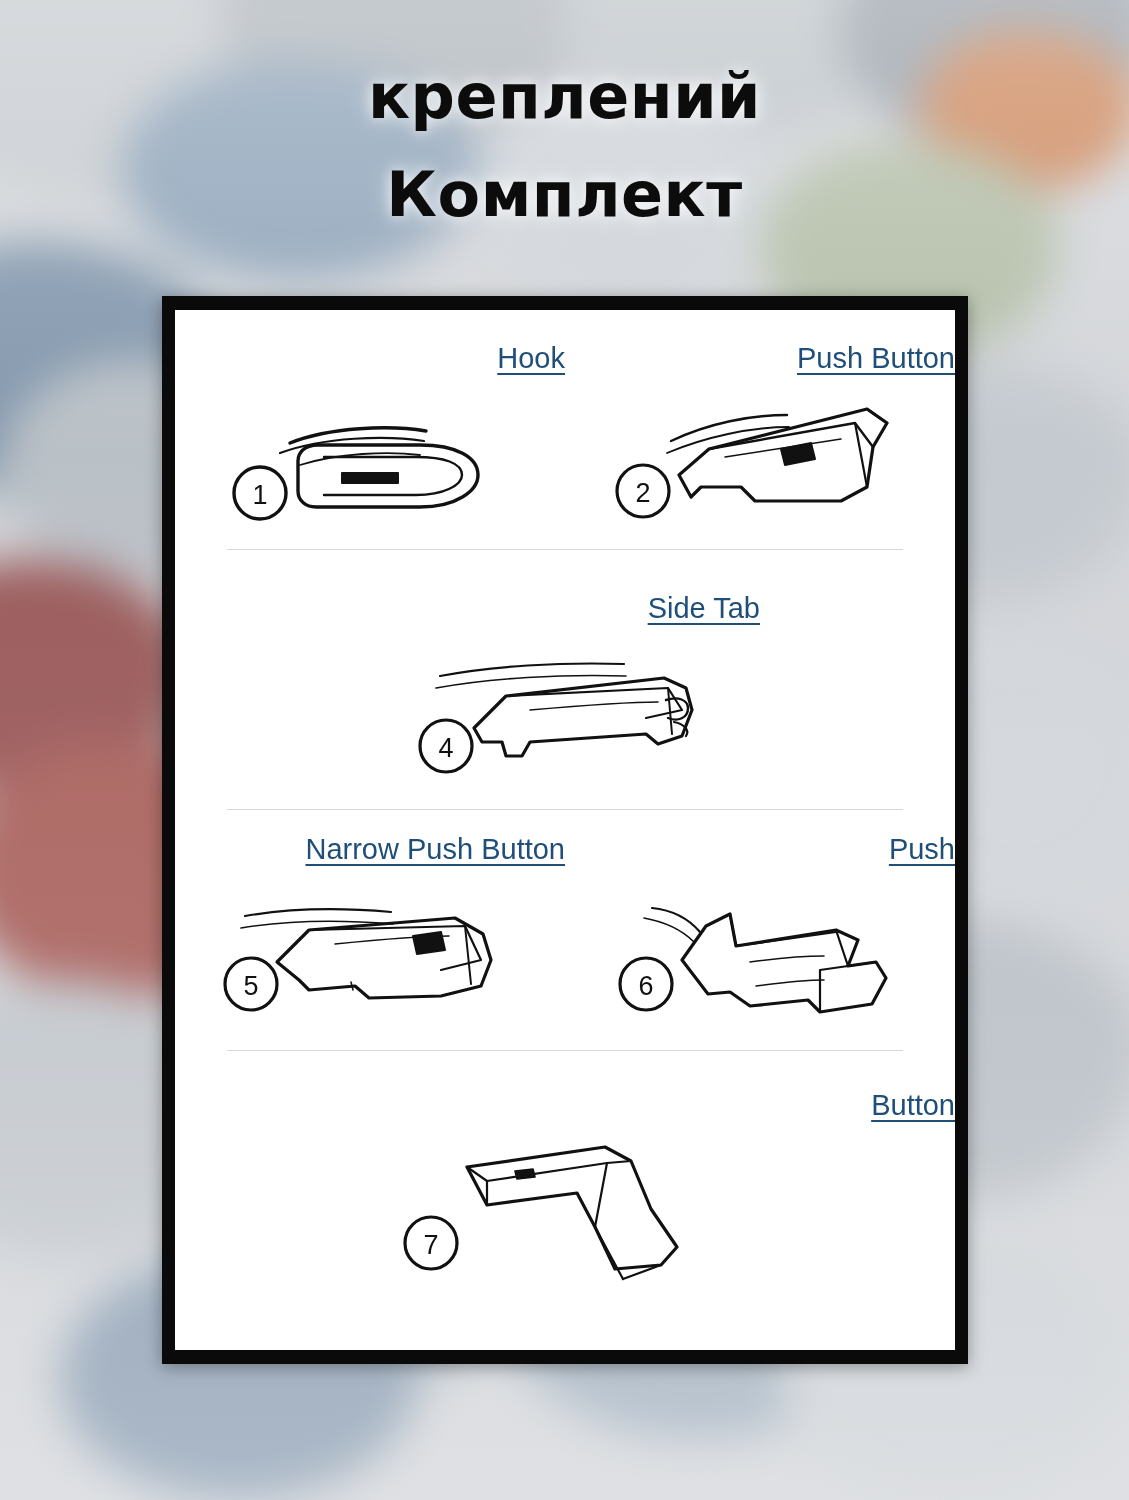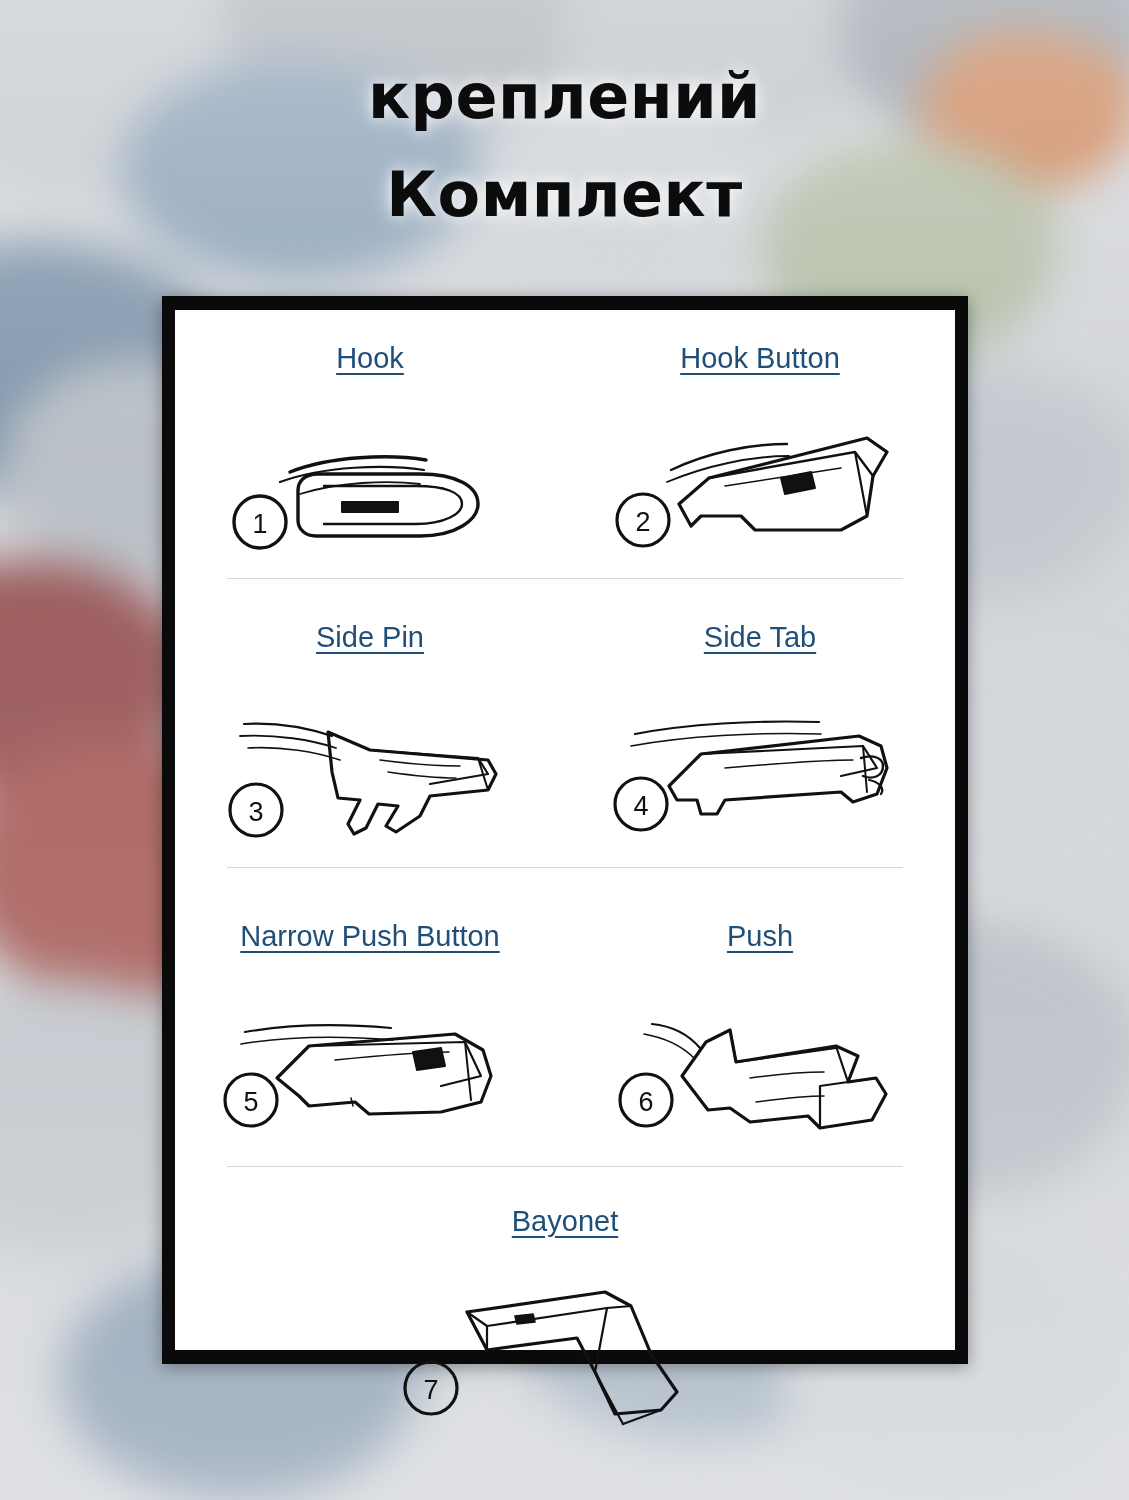--- a/index.html
+++ b/index.html
@@ -89,22 +89,21 @@
     left: 52px;
     right: 52px;
     bottom: 0;
     height: 1px;
     background: #d7d7d7;
   }
   .cell {
     width: 50%;
     display: flex;
     flex-direction: column;
-    align-items: center;
-    gap: 29px;
+    align-items: flex-end;
   }
   .cell.wide { width: 100%; }
 
   .label {
     font-family: "Liberation Sans", sans-serif;
     font-size: 29px;
     color: #1f4e79;
     text-decoration: underline;
     text-underline-offset: 5px;
     white-space: nowrap;
@@ -117,21 +116,21 @@
     align-items: center;
   }
   .art svg { display: block; }
 
   .r1 .label { margin-top: 32px; }
   .r1 .art { height: 175px; }
 
   .r2 .label { margin-top: 42px; }
   .r2 .art { height: 185px; }
 
-  .r3 .label { margin-top: 52px; }
+  .r3 .label { margin-top: 23px; }
   .r3 .art { height: 185px; }
 
   .r4 .label { margin-top: 38px; }
   .r4 .art { height: 180px; }
 </style>
 </head>
 <body>
 
 <div class="bg">
   <div class="bg-blur">
@@ -184,21 +183,21 @@
               <path d="M96 124 L200 124 C236 124 258 108 258 92 C258 74 236 62 200 62 L98 62 C84 62 78 70 78 78 L78 108 C78 118 86 124 96 124 Z"></path>
               <path d="M104 112 L196 112 C224 112 242 102 242 92 C242 80 224 74 196 74 L104 74" stroke-width="2.4"></path>
               <path d="M122 100 L178 100 L178 90 L122 90 Z" fill="#111" stroke-width="2"></path>
             </g>
             <text x="40" y="121" font-family="Liberation Sans, sans-serif" font-size="27" fill="#111" text-anchor="middle">1</text>
           </svg>
         </div>
       </div>
 
       <div class="cell">
-        <div class="label">Hook Button</div>
+        <div class="label">Push Button</div>
         <div class="art">
           <svg width="310" height="160" viewBox="0 0 310 160">
             <g fill="none" stroke="#111" stroke-width="3.2" stroke-linecap="round" stroke-linejoin="round">
               <circle cx="38" cy="108" r="26"></circle>
               <path d="M66 58 C104 40 146 32 182 32" stroke-width="2.4"></path>
               <path d="M62 70 C100 54 146 44 184 44" stroke-width="1.8"></path>
               <path d="M74 92 L104 66 L262 26 L282 40 L268 64 L262 104 L236 118 L150 118 L136 104 L96 104 L86 114 Z"></path>
               <path d="M104 66 L250 40 L268 64" stroke-width="2.4"></path>
               <path d="M250 40 L262 104" stroke-width="2.2"></path>
               <path d="M262 26 L282 40" stroke-width="2.4"></path>
@@ -206,39 +205,20 @@
               <path d="M176 66 L206 60 L210 76 L180 82 Z" fill="#111" stroke-width="2"></path>
             </g>
             <text x="38" y="119" font-family="Liberation Sans, sans-serif" font-size="27" fill="#111" text-anchor="middle">2</text>
           </svg>
         </div>
       </div>
     </div>
 
     <div class="row r2 sep">
 
-      <div class="cell">
-        <div class="label">Side Pin</div>
-        <div class="art">
-          <svg width="300" height="175" viewBox="0 0 300 175">
-            <g fill="none" stroke="#111" stroke-width="3.2" stroke-linecap="round" stroke-linejoin="round">
-              <circle cx="36" cy="122" r="26"></circle>
-              <path d="M24 36 C58 34 88 40 112 48" stroke-width="2.2"></path>
-              <path d="M20 48 C56 46 92 52 116 60" stroke-width="1.8"></path>
-              <path d="M28 60 C62 58 96 64 120 72" stroke-width="1.6"></path>
-              <path d="M108 44 L150 62 L268 72 L276 86 L268 102 L210 108 L200 128 L176 144 L166 138 L178 118 L158 116 L146 140 L134 146 L128 136 L140 112 L118 110 L112 84 Z"></path>
-              <path d="M150 62 L258 70 L268 86 L210 96" stroke-width="2.2"></path>
-              <path d="M258 70 L268 102" stroke-width="2"></path>
-              <path d="M160 72 C190 76 216 78 240 78" stroke-width="1.6"></path>
-              <path d="M168 84 C196 88 218 90 236 90" stroke-width="1.4"></path>
-            </g>
-            <text x="36" y="133" font-family="Liberation Sans, sans-serif" font-size="27" fill="#111" text-anchor="middle">3</text>
-          </svg>
-        </div>
-      </div>
 
       <div class="cell">
         <div class="label">Side Tab</div>
         <div class="art">
           <svg width="310" height="175" viewBox="0 0 310 175">
             <g fill="none" stroke="#111" stroke-width="3.2" stroke-linecap="round" stroke-linejoin="round">
               <circle cx="36" cy="116" r="26"></circle>
               <path d="M30 46 C82 36 150 32 214 34" stroke-width="2.2"></path>
               <path d="M26 58 C80 48 152 44 216 46" stroke-width="1.6"></path>
               <path d="M64 98 L96 66 L254 48 L276 58 L282 80 L272 106 L248 114 L236 104 L120 112 L112 126 L96 126 L92 112 L72 112 Z"></path>
@@ -293,21 +273,21 @@
               <path d="M146 112 C176 108 198 106 214 106" stroke-width="1.5"></path>
             </g>
             <text x="36" y="121" font-family="Liberation Sans, sans-serif" font-size="27" fill="#111" text-anchor="middle">6</text>
           </svg>
         </div>
       </div>
     </div>
 
     <div class="row r4">
       <div class="cell wide">
-        <div class="label">Bayonet</div>
+        <div class="label">Button</div>
         <div class="art">
           <svg width="420" height="170" viewBox="0 0 420 170">
             <g fill="none" stroke="#111" stroke-width="3.2" stroke-linecap="round" stroke-linejoin="round">
               <circle cx="76" cy="116" r="26"></circle>
               <path d="M112 40 L250 20 L276 34 L296 82 L322 120 L306 138 L260 142 L240 100 L222 66 L132 78 Z"></path>
               <path d="M112 40 L132 54 L132 78" stroke-width="2.2"></path>
               <path d="M132 54 L252 36 L276 34" stroke-width="2.2"></path>
               <path d="M252 36 L240 100" stroke-width="2.2"></path>
               <path d="M240 100 L268 152" stroke-width="2.2"></path>
               <path d="M268 152 L306 138" stroke-width="2.2"></path>

